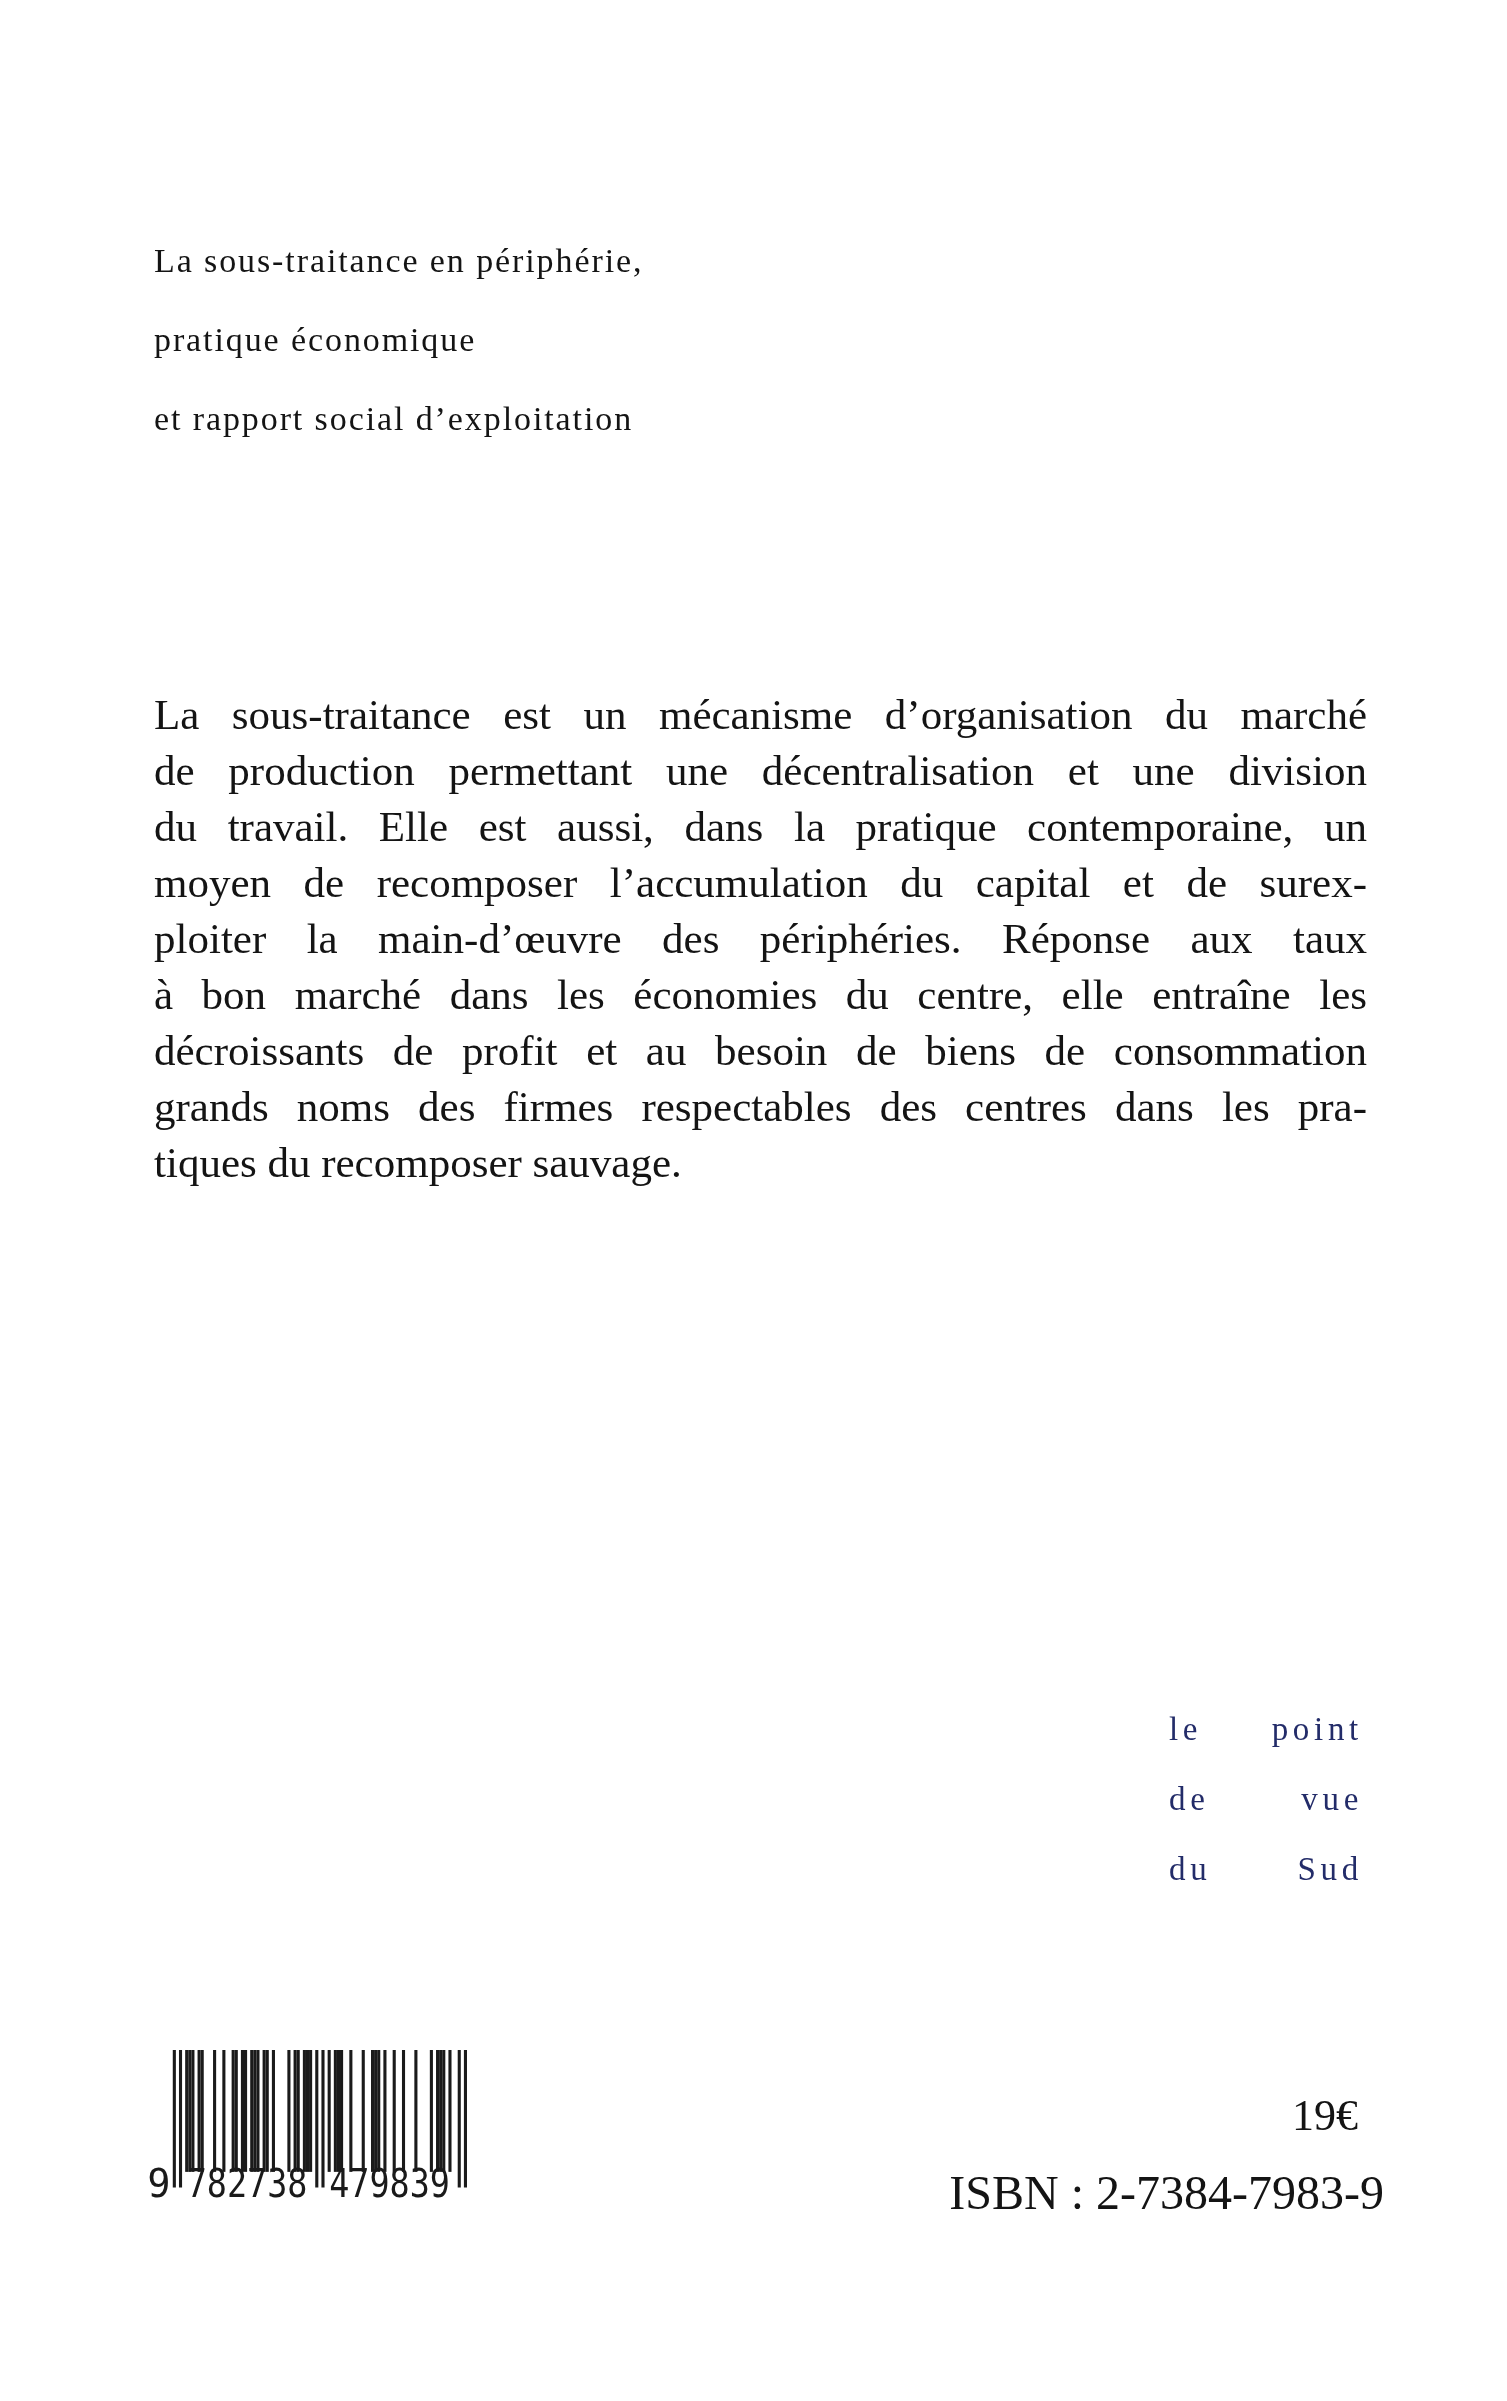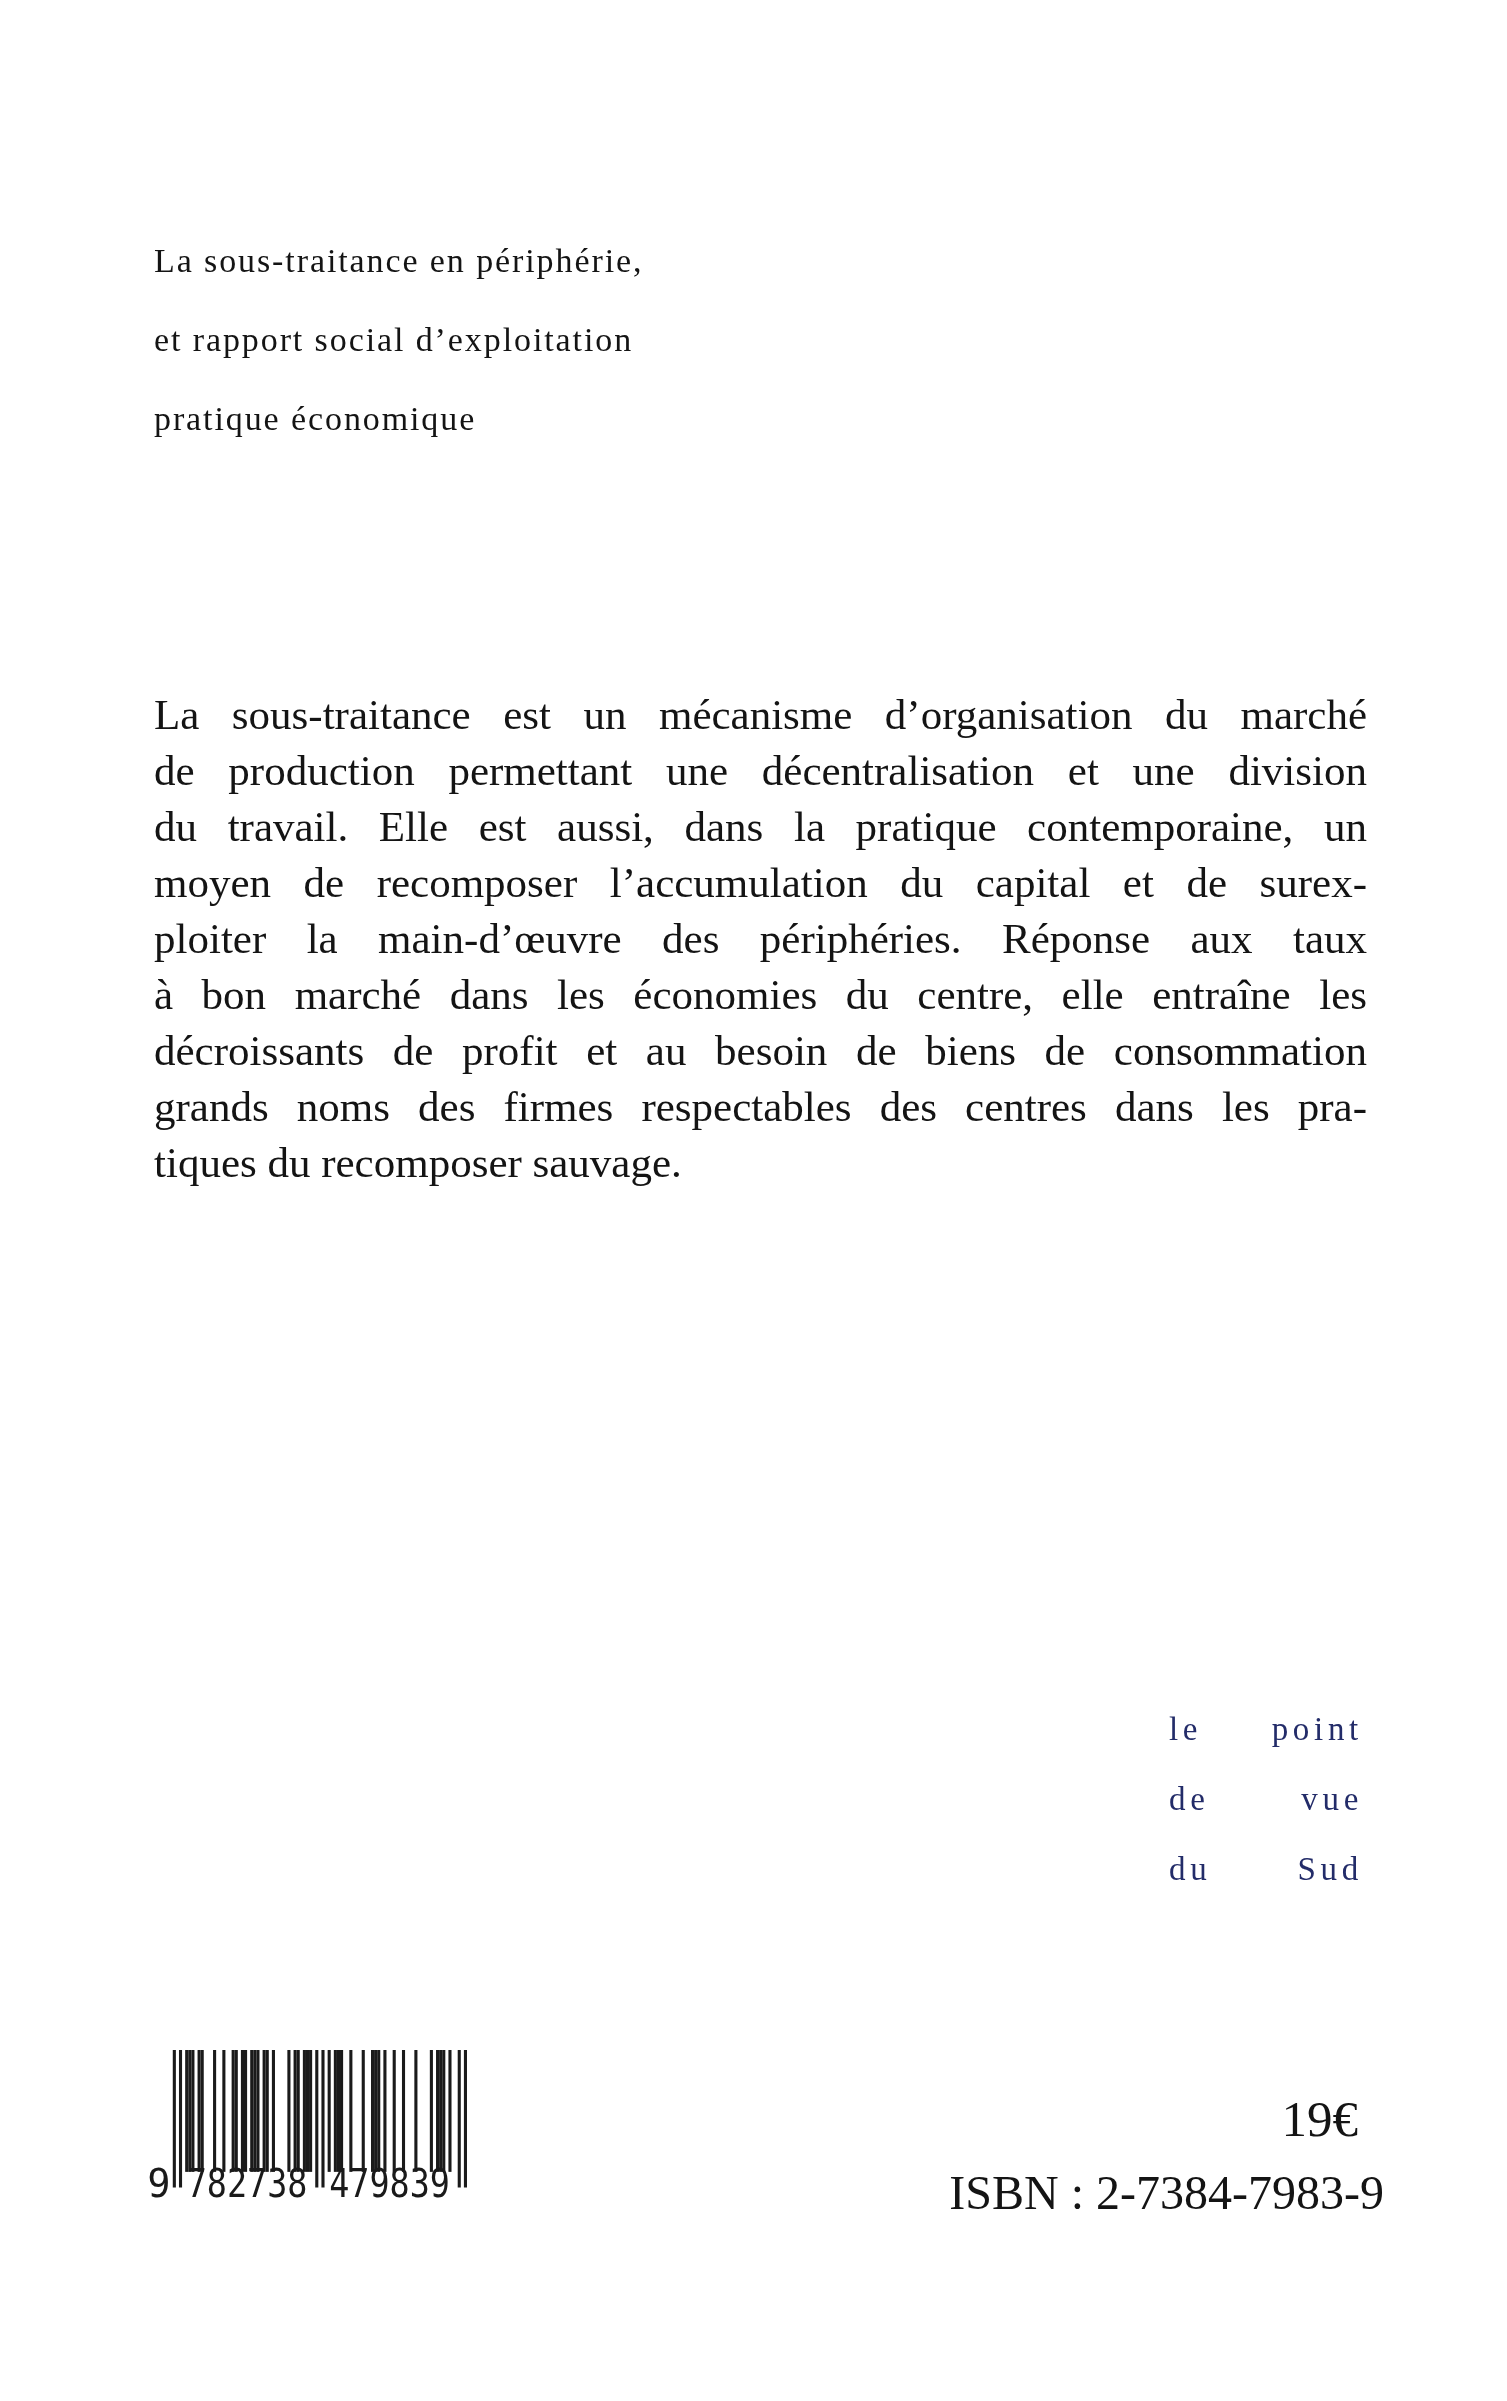--- a/index.html
+++ b/index.html
@@ -63,42 +63,42 @@
   .barcode rect{fill:#1a1a1a;}
   .barcode text{
     font-family:"DejaVu Sans Mono","Liberation Mono",monospace;
     font-size:12.5px;
     fill:#1a1a1a;
   }
   .price{
     position:absolute;
     right:150px;
     top:2090px;
-    font-size:51px;
+    font-size:44px;
     color:var(--ink,#141414);
     text-align:center;
   }
   .isbn{
     position:absolute;
     right:124px;
     top:2165px;
     font-size:48px;
     color:var(--ink,#141414);
     text-align:right;
   }
 </style>
 </head>
 <body>
 
 <div class="page" style="--paper: #ffffff; --ink: #141414; --accent: #232c69;">
 
   <div class="title">
     <div class="line">La sous-traitance en périphérie,</div>
+    <div class="line">pratique économique</div>
     <div class="line">et rapport social d’exploitation</div>
-    <div class="line">pratique économique</div>
   </div>
 
   <div class="synopsis">
     <div class="line just">La sous-traitance est un mécanisme d’organisation du marché</div>
     <div class="line just">de production permettant une décentralisation et une division</div>
     <div class="line just">du travail. Elle est aussi, dans la pratique contemporaine, un</div>
     <div class="line just">moyen de recomposer l’accumulation du capital et de surex-</div>
     <div class="line just">ploiter la main-d’œuvre des périphéries. Réponse aux taux</div>
     <div class="line just">à bon marché dans les économies du centre, elle entraîne les</div>
     <div class="line just">décroissants de profit et au besoin de biens de consommation</div>

